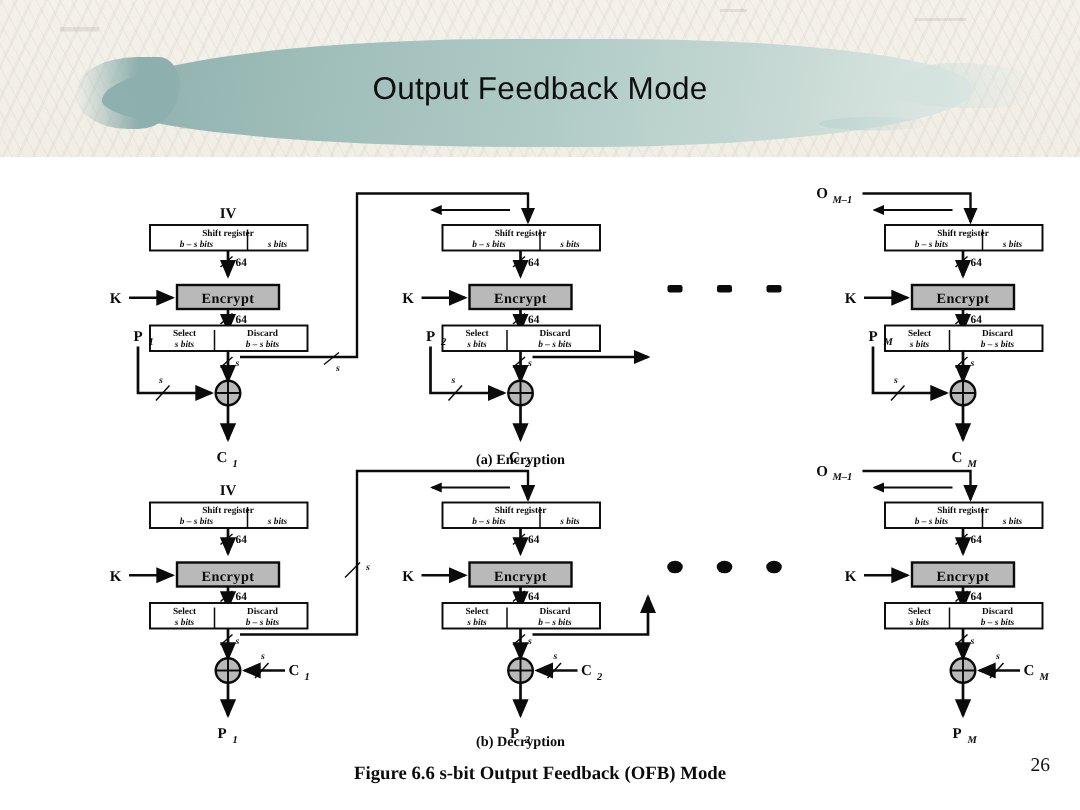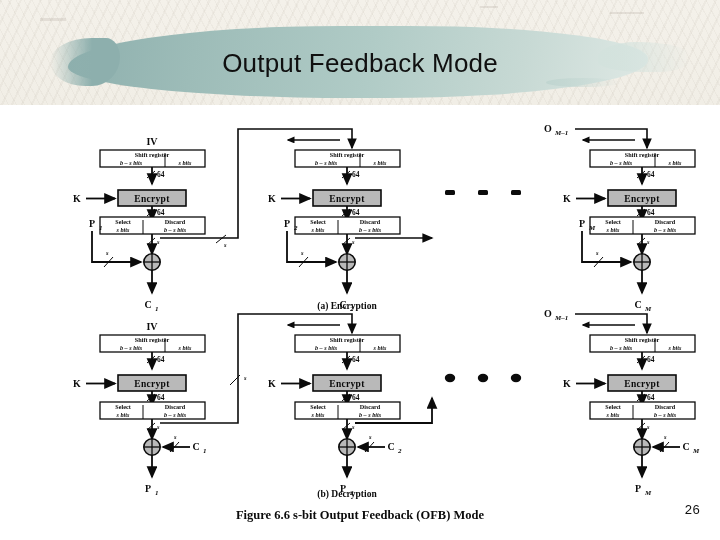--- a/index.html
+++ b/index.html
@@ -41,31 +41,31 @@
   }
   .brush-wisp{
     position:absolute;right:28px;top:52px;width:74px;height:9px;
     background:linear-gradient(90deg,rgba(190,212,207,.85),rgba(190,212,207,0));
     border-radius:50%;
   }
 
   .slide-title{
     position:absolute;left:0;top:48px;width:720px;text-align:center;
     font-family:"Liberation Sans", sans-serif;
-    font-size:26px;color:#101010;letter-spacing:.2px;
+    font-size:21px;color:#101010;letter-spacing:.2px;
     z-index:4;white-space:nowrap;
   }
 
   
   .figure{position:absolute;left:0;top:105px;width:720px;height:435px;background:#fff;}
   .fg{position:absolute;left:0;top:0;width:720px;height:435px;}
 
   .page-num{
     position:absolute;right:20px;bottom:22px;
-    font-family:Liberation Mono, monospace;font-size:13px;color:#111;
+    font-family:Liberation Serif, serif;font-size:13px;color:#111;
   }
 
   
   text{font-family:"Liberation Serif", serif;fill:#0b0b0b;}
   .t-box{font-size:6.2px;font-weight:bold;}
   .t-boxi{font-size:6.2px;font-weight:bold;font-style:italic;}
   .t-enc{font-size:9.5px;font-weight:bold;letter-spacing:.3px;}
   .t-lbl{font-size:10px;font-weight:bold;}
   .t-sub{font-size:7px;font-weight:bold;font-style:italic;}
   .t-num{font-size:7.5px;font-weight:bold;}

